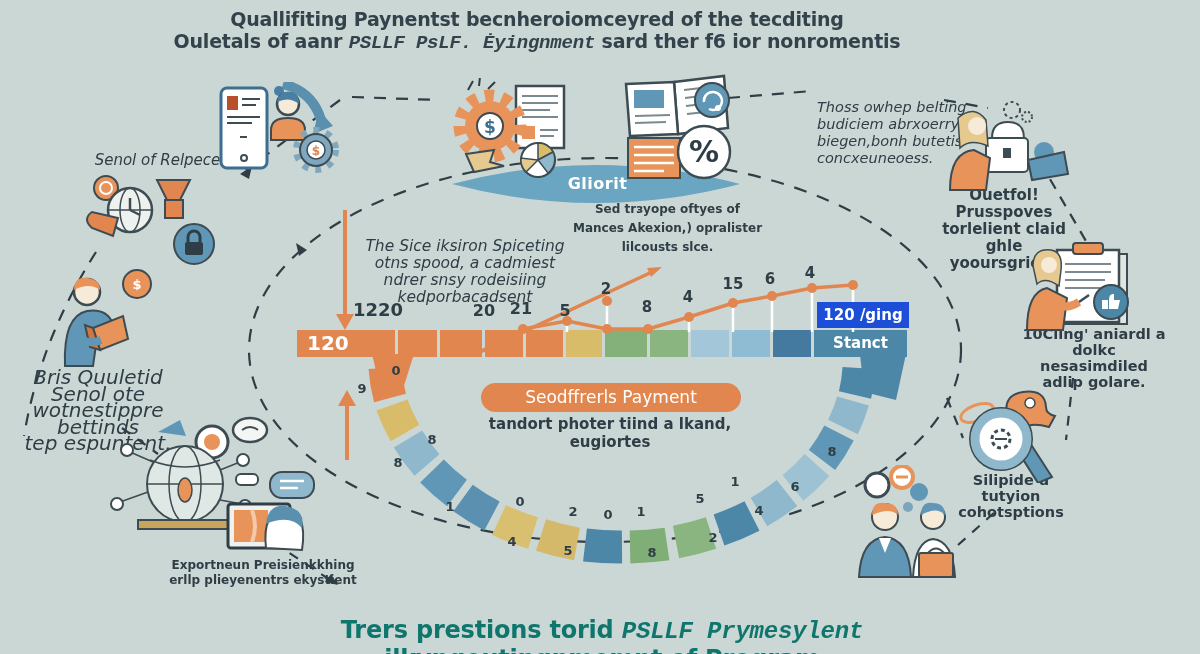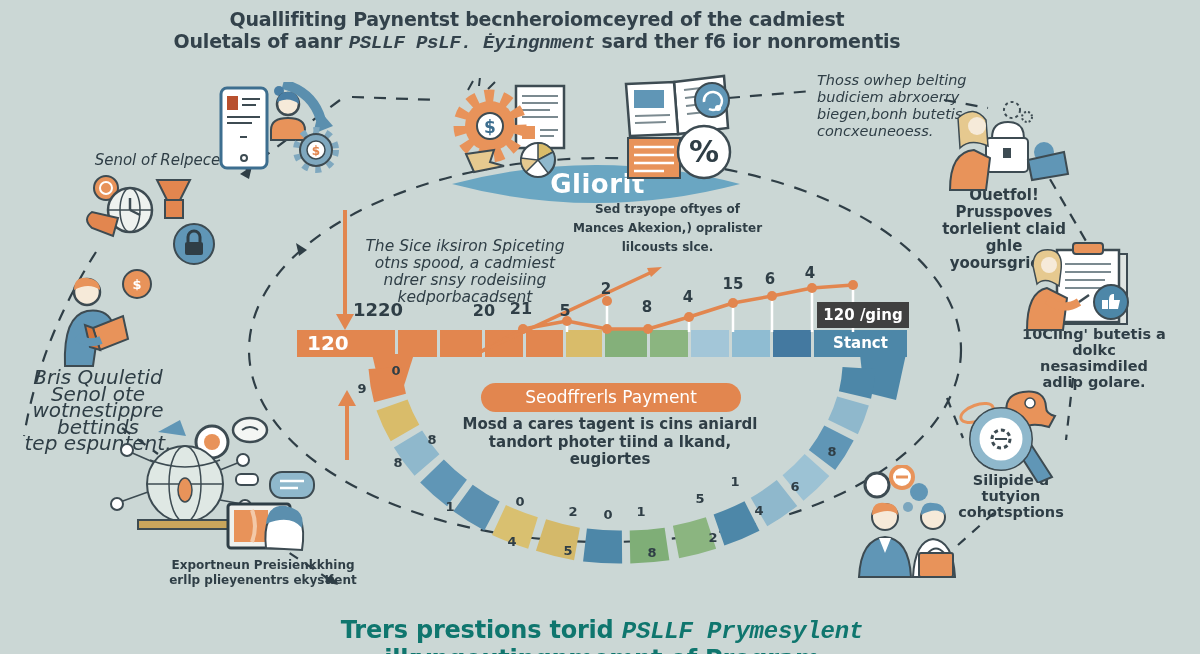--- a/index.html
+++ b/index.html
@@ -9,24 +9,24 @@
   .abs{position:absolute;}
   .ctr{text-align:center;}
   svg.layer{position:absolute;left:0;top:0;}
   .z0{z-index:0}.z1{z-index:1}.z2{z-index:2}.z3{z-index:3}
   .title{font-weight:bold;font-size:19px;line-height:22px;letter-spacing:-0.2px;color:#33424b;}
   .footer{font-weight:bold;font-size:24px;letter-spacing:-0.2px;color:#0f766e;}
   .it{font-style:italic;font-family:Liberation Mono, monospace;}
   .lbl{font-size:14.5px;font-weight:600;line-height:16.5px;}
   .lbl-it{font-style:italic;font-weight:500;}
   .bold-lbl{font-weight:bold;}
-  .lens-text{color:#fff;font-weight:bold;font-size:26px;line-height:42px;letter-spacing:0.5px;}
+  .lens-text{color:#fff;font-weight:bold;font-size:16px;line-height:42px;letter-spacing:0.5px;}
   .pill{background:#e2864f;border-radius:15px;color:#fff;font-weight:normal;font-size:17px;
         line-height:29px;text-align:center;}
-  .badge{background:#404040;color:#fff;font-weight:bold;font-size:15px;line-height:26px;text-align:center;}
+  .badge{background:#1d4ed8;color:#fff;font-weight:bold;font-size:15px;line-height:26px;text-align:center;}
   .bar{display:flex;gap:3px;}
   .seg{height:100%;}
   .seg-120{color:#fff;font-weight:bold;font-size:20px;line-height:27px;padding-left:10px;}
   .seg-end{color:#fff;font-weight:bold;font-size:15px;line-height:27px;text-align:center;}
   .num{font-weight:bold;color:#2f3e46;text-align:center;}
   .num-b1{font-size:18px;}
   .num-b{font-size:16px;}
   .num-l{font-size:15px;}
   .num-a{font-size:13px;width:18px;}
 </style>
@@ -120,21 +120,21 @@
       <circle cx="689" cy="317" r="5"></circle>
         <circle cx="733" cy="303" r="5"></circle>
       <circle cx="772" cy="296" r="5"></circle>
         <circle cx="812" cy="288" r="5"></circle>
       <circle cx="853" cy="285" r="5"></circle>
         <circle cx="607" cy="301" r="5"></circle>
     </g>
   </svg>
 
   <div class="abs ctr title z3" style="left:137px;top:8px;width:800px">
-    <div>Quallifiting Paynentst becnheroiomceyred of the cadmiest</div>
+    <div>Quallifiting Paynentst becnheroiomceyred of the tecditing</div>
     <div><span>Ouletals of aanr </span><span class="it">PSLLF PsLF. Ėyingnment</span><span> sard ther f6 ior nonromentis</span></div>
   </div>
   <div class="abs ctr footer z3" style="left:202px;top:616px;width:800px">
     <span>Trers prestions torid </span><span class="it">PSLLF Prymesylent</span><span> ilkyngeutingnmemnt of Program</span>
   </div>
 
   <div class="abs ctr lbl lbl-it z3" style="left:80px;top:152px;width:155px;font-size:15px">Senol of Relpece</div>
 
   <div class="abs ctr lbl lbl-it z3" style="left:8px;top:369px;width:180px;font-size:20px">
     <div>Bris Quuletid Senol ote</div>
@@ -153,49 +153,48 @@
     <div>ndrer snsy rodeisiing</div>
       <div>kedporbacadsent</div>
   </div>
 
   <div class="abs ctr lbl bold-lbl z3" style="left:555px;top:200px;width:225px;font-size:12px;line-height:19px">
     <div>Sed trзyope oftyes of</div>
       <div>Mances Akexion,) opralister</div>
       <div>lilcousts slce.</div>
   </div>
 
-  <div class="abs lbl lbl-it z3" style="left:817px;top:72px;width:150px;line-height:17px">
+  <div class="abs lbl lbl-it z3" style="left:817px;top:99px;width:150px;line-height:17px">
     <div>Thoss owhep belting</div>
       <div>budiciem abrxoerry</div>
     <div>biegen,bonh butetis</div>
       <div>concxeuneoess.</div>
   </div>
 
   <div class="abs ctr lbl bold-lbl z3" style="left:929px;top:187px;width:150px;font-size:15px;line-height:17px">
     <div>Ouetfol! Prusspoves</div>
       <div>torlelient claid ghle</div>
       <div>yooursgrient</div>
   </div>
 
   <div class="abs ctr lbl z3" style="left:1019px;top:326px;width:150px;line-height:16px">
-    <div>10Cling' butetis a</div>
+    <div>10Cling' aniardl a</div>
       <div>dolkc nesasimdiled</div>
       <div>adlip golare.</div>
   </div>
 
   <div class="abs ctr lbl z3" style="left:941px;top:472px;width:140px;line-height:16px">
     <div>Silipide d tutyion</div>
       <div>cohotsptions</div>
   </div>
 
   <div class="abs ctr lens-text z3" style="left:455px;top:163px;width:285px;height:42px">Gliorit</div>
 
   <div class="abs pill z3" style="left:481px;top:383px;width:260px;height:29px">Seodffrerls Payment</div>
   <div class="abs ctr lbl z3" style="left:455px;top:416px;width:310px;font-size:15px;line-height:17.5px">
-    <div>Mosd a cares tagent is cins aniardl</div>
       <div>tandort photer tiind a lkand, eugiortes</div>
   </div>
 
   <div class="abs badge z3" style="left:817px;top:302px;width:92px;height:26px">120 /ging</div>
 
   <div class="abs num num-b1 z3" style="left:346px;top:299px;width:64px">1220</div>
   <div class="abs num num-b z3" style="left:469px;top:301px;width:30px">20</div>
   <div class="abs num num-b z3" style="left:506px;top:299px;width:30px">21</div>
   <div class="abs num num-b z3" style="left:551px;top:301px;width:28px">5</div>
 

